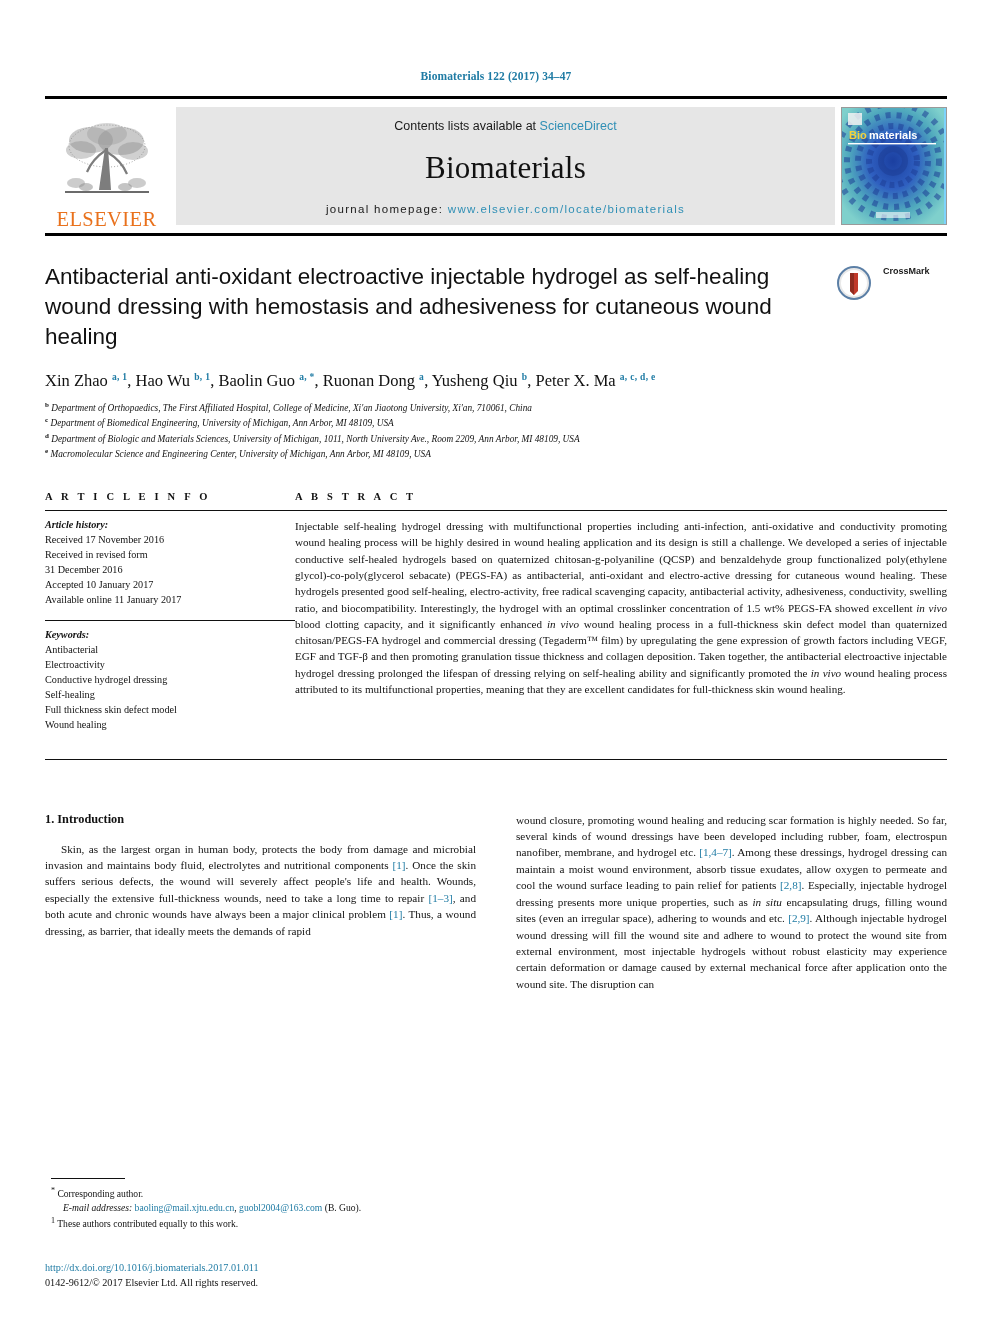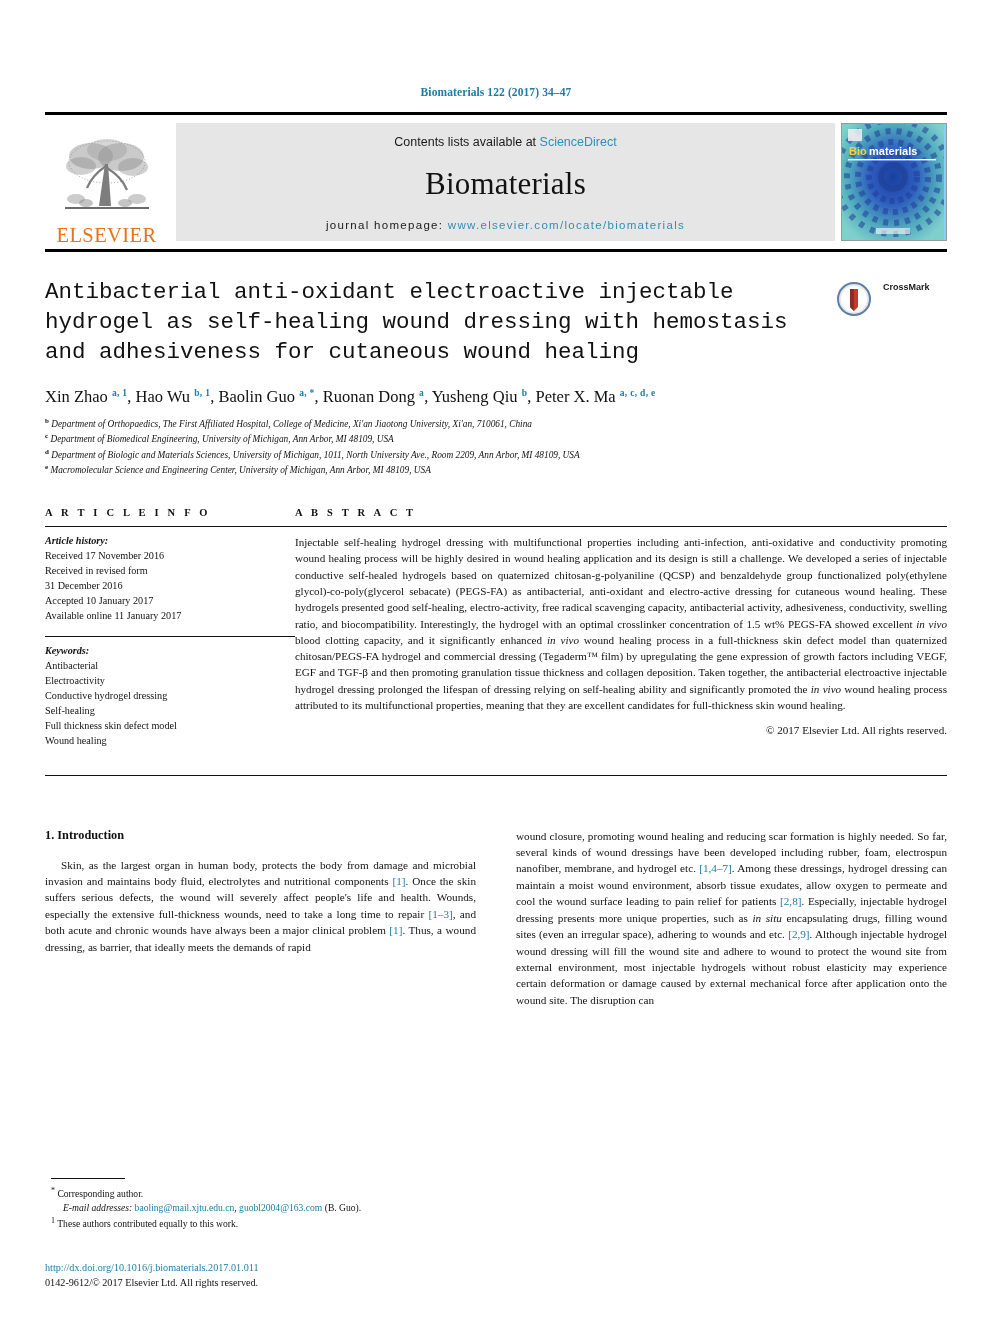--- a/index.html
+++ b/index.html
@@ -13,21 +13,21 @@
     font-family: "Liberation Serif", "DejaVu Serif", serif;
     color: #000000;
     position: relative;
     overflow: hidden;
   }
   .page {
     position: relative;
     width: 992px;
     height: 1323px;
     box-sizing: border-box;
-    padding: 16px 45px;
+    padding: 0 45px;
     border-radius: 7px;
   }
 
   
   .running-head {
     text-align: center;
     font-size: 11.5px;
     font-weight: bold;
     color: #1f7ba4;
     padding-top: 70px;
@@ -106,21 +106,21 @@
   }
 
   
   .title-block {
     margin-top: 26px;
     display: flex;
     align-items: flex-start;
   }
   .title-col { flex: 1 1 auto; padding-right: 16px; }
   h1.article-title {
-    font-family: Liberation Mono, monospace;
+    font-family: Liberation Sans, sans-serif;
     font-size: 22.5px;
     font-weight: normal;
     line-height: 1.33;
     margin: 0;
     color: #111;
     max-width: 760px;
   }
   .crossmark {
     flex: 0 0 110px;
     width: 110px;
@@ -402,21 +402,20 @@
         <div class="kw-line">Wound healing</div>
       </div>
     </div>
 
     <div class="col-abstract">
       <div class="sec-head">A B S T R A C T</div>
       <div class="rule-thick"></div>
       <div class="abstract-body">
         <span>Injectable self-healing hydrogel dressing with multifunctional properties including anti-infection, anti-oxidative and conductivity promoting wound healing process will be highly desired in wound healing application and its design is still a challenge. We developed a series of injectable conductive self-healed hydrogels based on quaternized chitosan-g-polyaniline (QCSP) and benzaldehyde group functionalized poly(ethylene glycol)-co-poly(glycerol sebacate) (PEGS-FA) as antibacterial, anti-oxidant and electro-active dressing for cutaneous wound healing. These hydrogels presented good self-healing, electro-activity, free radical scavenging capacity, antibacterial activity, adhesiveness, conductivity, swelling ratio, and biocompatibility. Interestingly, the hydrogel with an optimal crosslinker concentration of 1.5 wt% PEGS-FA showed excellent </span><i>in vivo</i><span> blood clotting capacity, and it significantly enhanced </span><i>in vivo</i><span> wound healing process in a full-thickness skin defect model than quaternized chitosan/PEGS-FA hydrogel and commercial dressing (Tegaderm™ film) by upregulating the gene expression of growth factors including VEGF, EGF and TGF-β and then promoting granulation tissue thickness and collagen deposition. Taken together, the antibacterial electroactive injectable hydrogel dressing prolonged the lifespan of dressing relying on self-healing ability and significantly promoted the </span><i>in vivo</i><span> wound healing process attributed to its multifunctional properties, meaning that they are excellent candidates for full-thickness skin wound healing.</span>
       </div>
-      <div class="copyright">© 2017 Elsevier Ltd. All rights reserved.</div>
     </div>
   </div>
 
   <div class="mid-rule"></div>
 
   <div class="body-cols">
     <div class="body-col">
       <h2 class="section-title">1. Introduction</h2>
       <p class="body-text indent">
         <span>Skin, as the largest organ in human body, protects the body from damage and microbial invasion and maintains body fluid, electrolytes and nutritional components </span><span class="ref">[1]</span><span>. Once the skin suffers serious defects, the wound will severely affect people's life and health. Wounds, especially the extensive full-thickness wounds, need to take a long time to repair </span><span class="ref">[1–3]</span><span>, and both acute and chronic wounds have always been a major clinical problem </span><span class="ref">[1]</span><span>. Thus, a wound dressing, as barrier, that ideally meets the demands of rapid</span>

